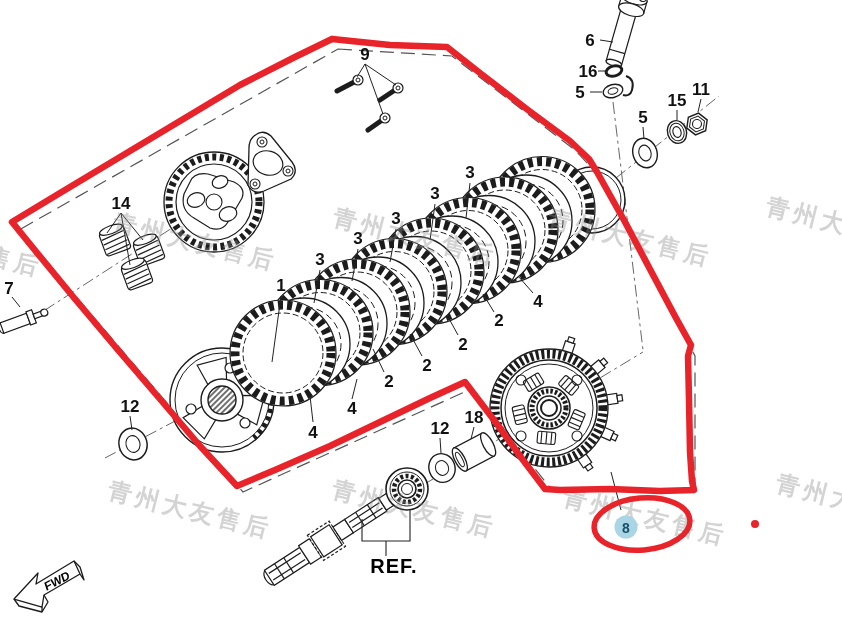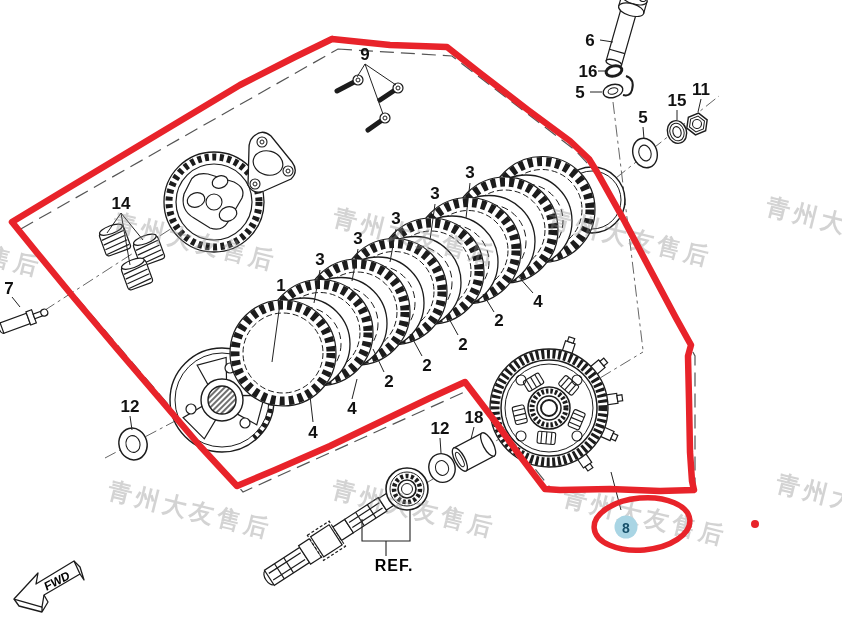--- a/index.html
+++ b/index.html
@@ -14,21 +14,21 @@
   #callouts{position:absolute;left:0;top:0;width:100%;height:100%;z-index:5;}
   .co{position:absolute;transform:translate(-50%,-50%);font-size:17px;font-weight:bold;
       color:#111;line-height:1;}
   .titlebox{position:absolute;left:2px;top:0;width:268px;height:20px;z-index:6;
       border:2px solid #111;border-top:none;overflow:hidden;background:transparent;}
   .titlebox span{position:absolute;left:5px;top:-7px;font-size:16px;font-weight:bold;
       white-space:nowrap;color:#000;}
   .sel{position:absolute;width:23px;height:23px;border-radius:50%;z-index:5;
       transform:translate(-50%,-50%);display:flex;align-items:center;justify-content:center;
       font-size:14px;font-weight:bold;}
-  .reflab{position:absolute;transform:translate(-50%,-50%);font-size:16px;font-weight:bold;
+  .reflab{position:absolute;transform:translate(-50%,-50%);font-size:20px;font-weight:bold;
       color:#000;z-index:5;letter-spacing:1px;}
   .fwdlab{position:absolute;transform:translate(-50%,-50%) rotate(-27deg) skewX(-8deg);
       font-size:12px;font-weight:bold;color:#000;z-index:5;}
 </style>
 </head>
 <body>
 
 <div id="stage">
 
   <svg id="base-art" width="842" height="617" viewBox="0 0 842 617">

